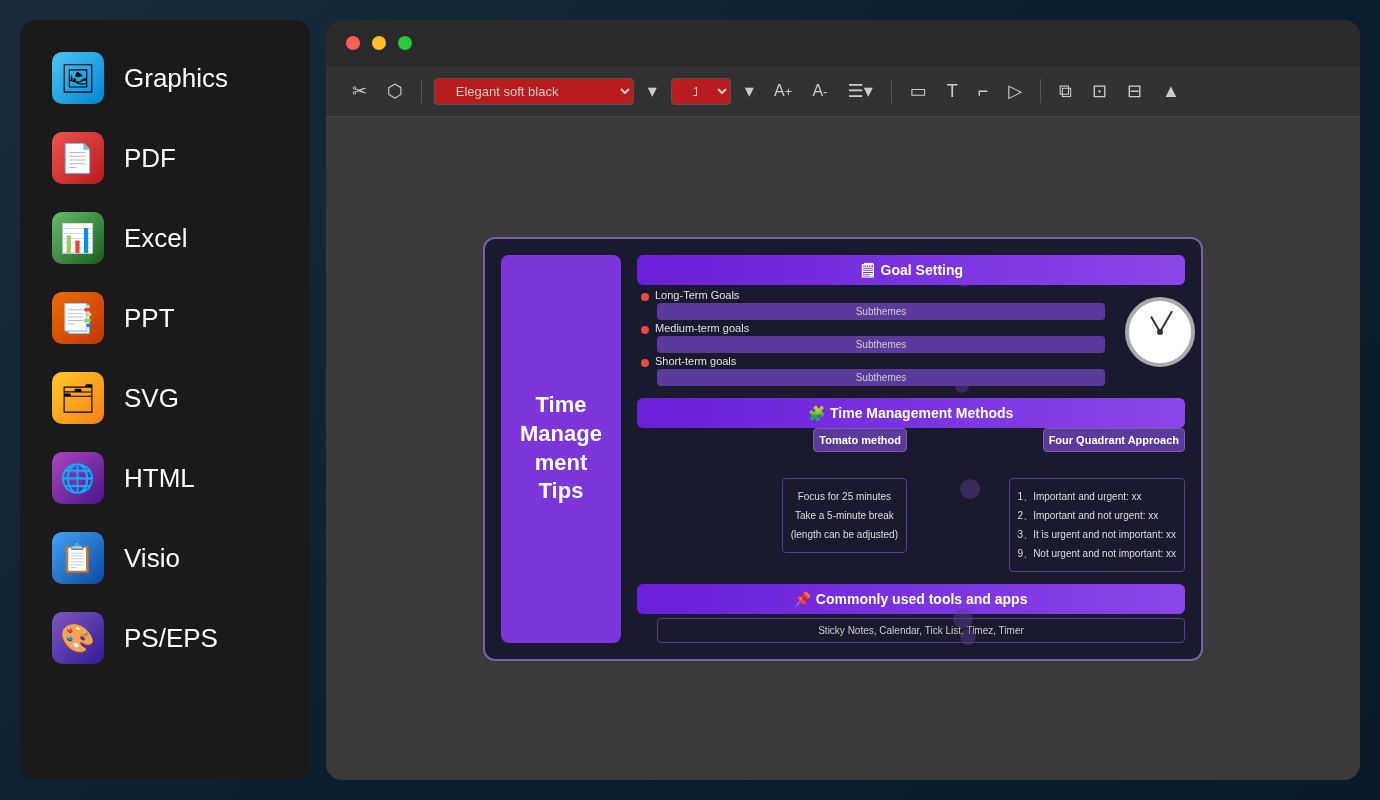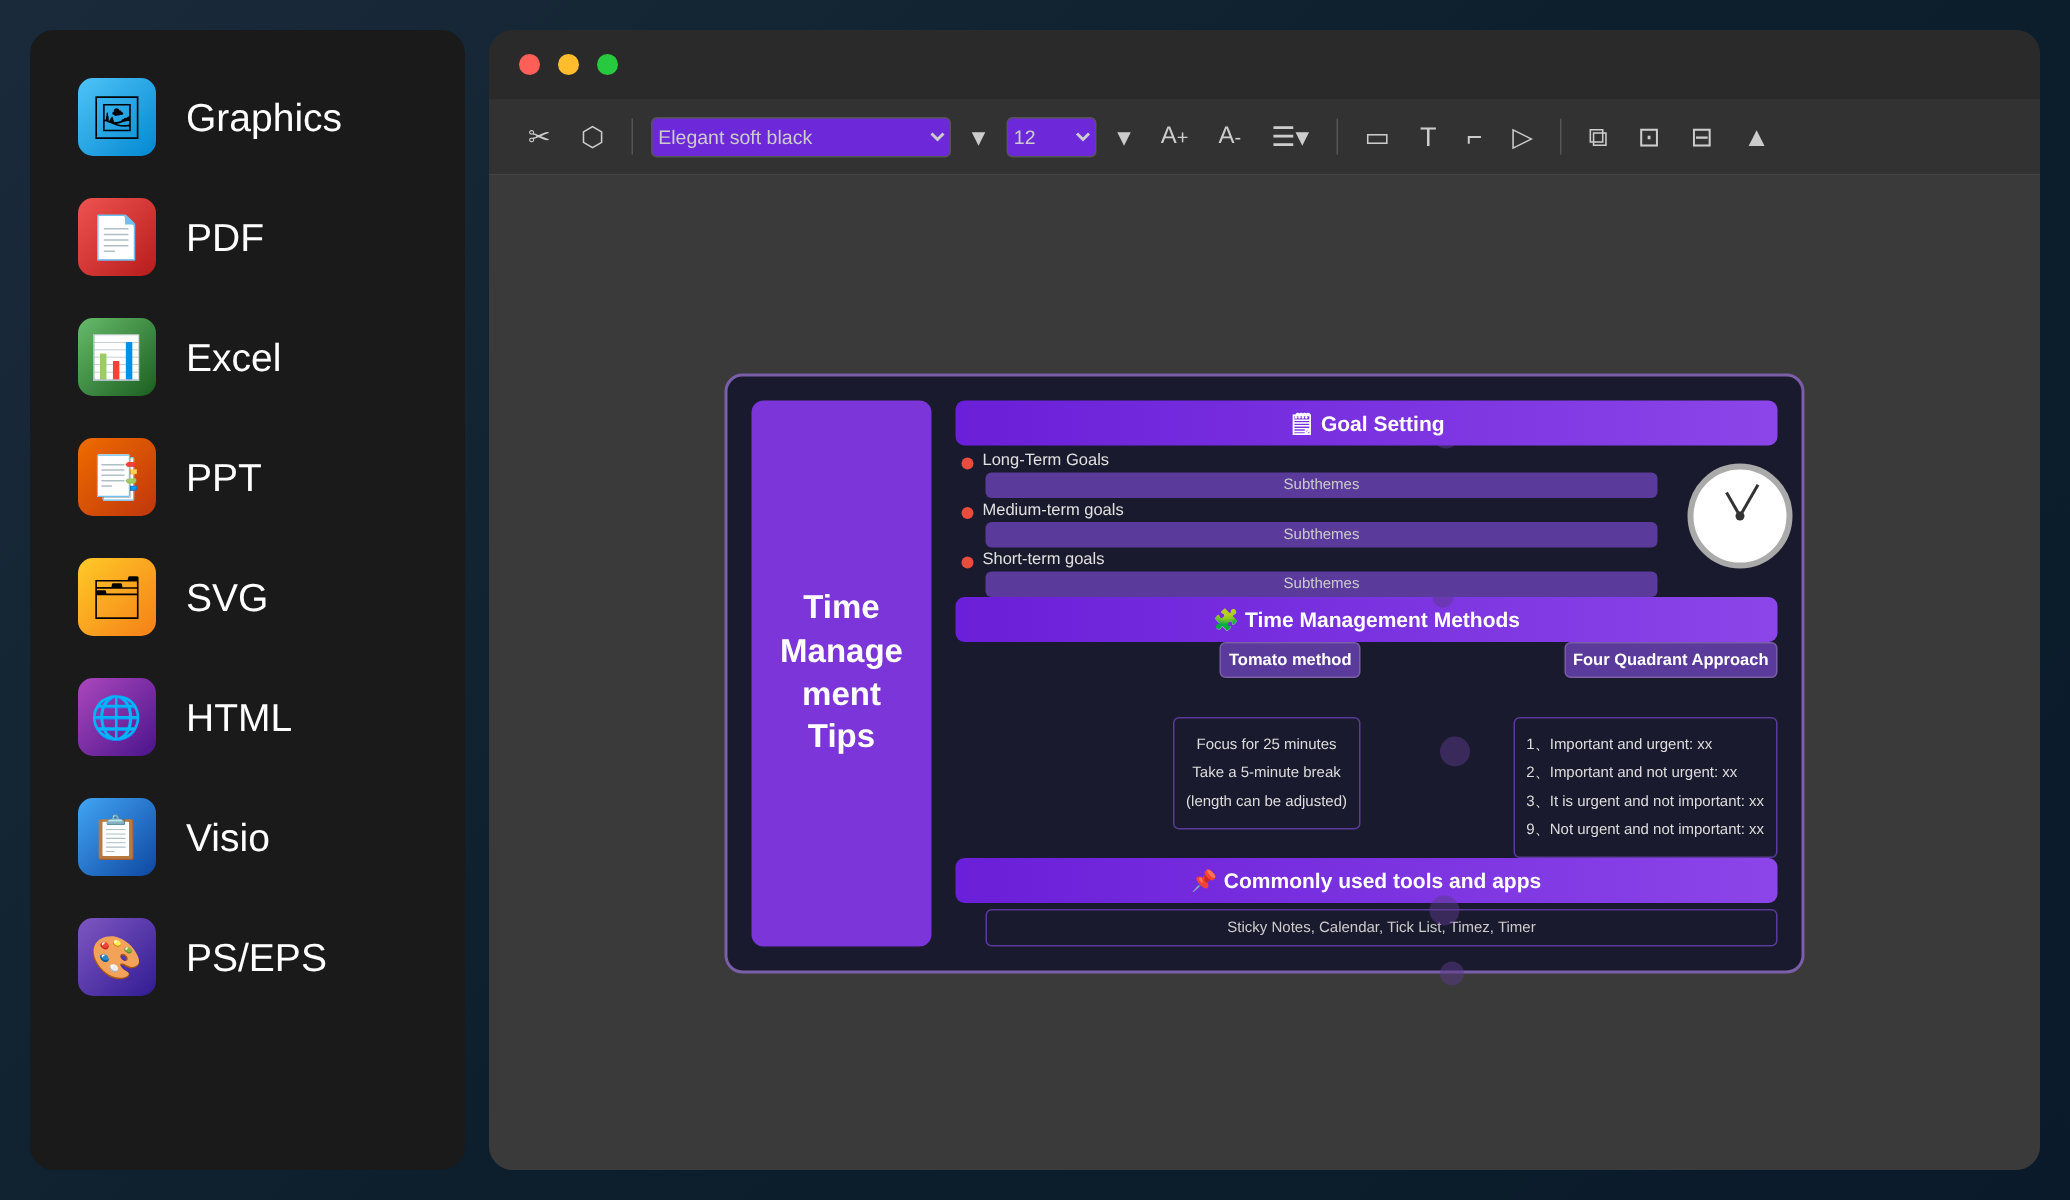--- a/index.html
+++ b/index.html
@@ -98,25 +98,25 @@
       display: flex;
       align-items: center;
     }
     .toolbar-divider {
       width: 1px;
       height: 24px;
       background: #555;
       margin: 0 4px;
     }
     .toolbar-select {
-      background: #6d28d9;
+      background: #b91c1c;
       color: #ccc;
       border: 1px solid #555;
       border-radius: 4px;
-      padding: 4px 0;
+      padding: 4px 17px;
       font-size: 13px;
       cursor: pointer;
     }
     .toolbar-select-font {
       width: 200px;
     }
     .toolbar-select-size {
       width: 60px;
     }
 
@@ -172,20 +172,21 @@
       font-weight: 700;
       text-align: center;
       line-height: 1.3;
     }
 
     
     .right-col {
       flex: 1;
       display: flex;
       flex-direction: column;
+      gap: 12px;
     }
 
     
     .section-header {
       background: linear-gradient(90deg, #6a1fd8, #8b45e8);
       border-radius: 6px;
       padding: 7px 16px;
       color: #fff;
       font-size: 14px;
       font-weight: 700;

